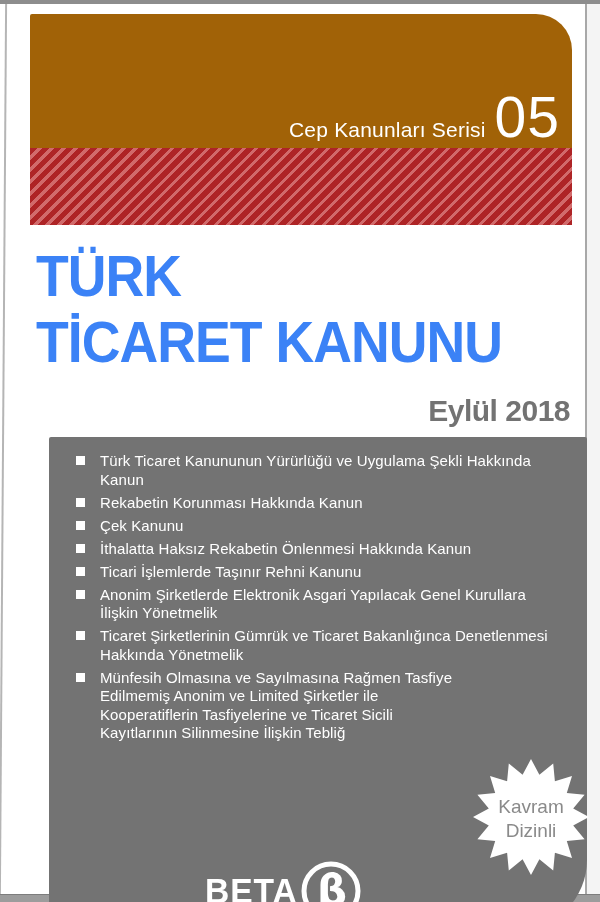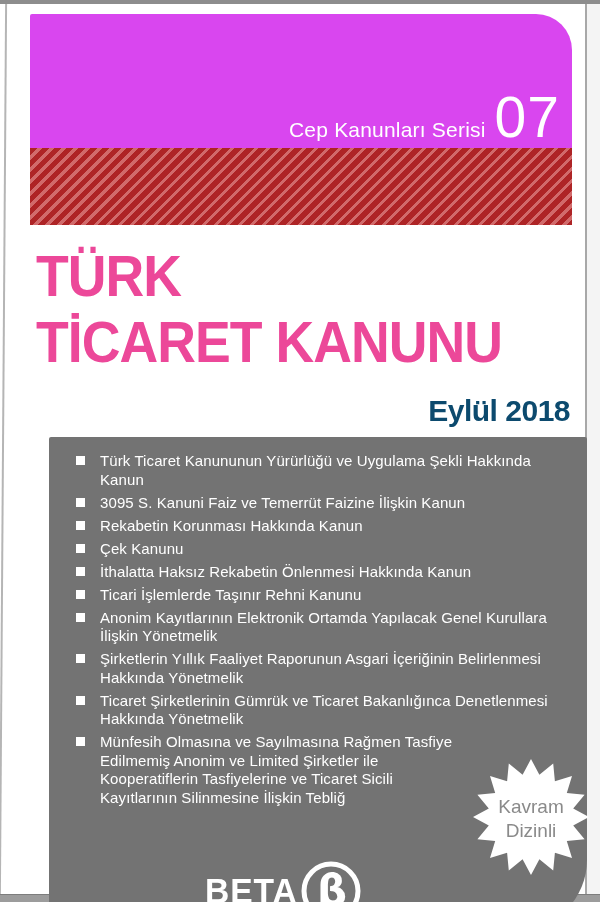--- a/index.html
+++ b/index.html
@@ -12,46 +12,46 @@
   
   .edge-top{position:absolute;left:0;top:0;width:600px;height:4px;background:#8d8d8d;}
   .edge-bottom{position:absolute;left:0;bottom:0;width:600px;height:7px;background:#9c9c9c;border-top:1px solid #7d7d7d;}
   .edge-left{position:absolute;left:2px;top:4px;bottom:8px;width:2px;background:#b5b5b5;transform:rotate(.4deg);}
   .edge-right{position:absolute;left:585px;top:4px;bottom:8px;width:2px;background:#a8a8a8;}
   .edge-right-fill{position:absolute;left:587px;top:4px;bottom:8px;width:13px;background:#f4f4f4;}
 
   
   .header-band{
     position:absolute;left:30px;top:14px;width:542px;height:134px;
-    background:#d946ef;border-radius:2px 36px 0 0;
+    background:#a16207;border-radius:2px 36px 0 0;
   }
   .series-row{
     position:absolute;right:12px;bottom:2px;
     display:flex;align-items:baseline;gap:9px;color:#ffffff;
   }
   .series-label{font-size:21px;font-weight:400;letter-spacing:.2px;}
   .series-number{font-size:57px;font-weight:400;line-height:1;letter-spacing:1px;}
 
   
   .stripe-band{
     position:absolute;left:30px;top:148px;width:542px;height:77px;
     background:repeating-linear-gradient(135deg,
       #ae2426 0px,#ae2426 5.5px,
       #d16a6b 5.5px,#d16a6b 8.5px);
   }
 
   
-  .title-block{position:absolute;left:36px;top:243px;color:#ec4899;}
+  .title-block{position:absolute;left:36px;top:243px;color:#3b82f6;}
   .title-line{
     font-size:57px;font-weight:700;line-height:66px;letter-spacing:-1px;
     transform:scaleX(.94);transform-origin:left center;white-space:nowrap;
   }
   .edition-date{
     position:absolute;right:30px;top:394px;
-    font-size:30px;font-weight:700;color:#0c4a6e;letter-spacing:-.5px;
+    font-size:30px;font-weight:700;color:#737373;letter-spacing:-.5px;
   }
 
   
   .contents-box{
     position:absolute;left:49px;top:437px;width:538px;height:493px;
     background:#737373;border-radius:2px 2px 70px 26px;
   }
   ul.contents-list{
     list-style:none;margin:0;padding:0;
     position:absolute;left:26px;top:15px;width:488px;
@@ -93,21 +93,21 @@
 
 <div class="edge-top"></div>
 <div class="edge-left"></div>
 <div class="edge-right-fill"></div>
 <div class="edge-right"></div>
 <div class="edge-bottom"></div>
 
 <div class="header-band">
   <div class="series-row">
     <span class="series-label">Cep Kanunları Serisi</span>
-    <span class="series-number">07</span>
+    <span class="series-number">05</span>
   </div>
 </div>
 
 <div class="stripe-band"></div>
 
 <div class="title-block">
   <div class="title-line">TÜRK</div>
   <div class="title-line">TİCARET KANUNU</div>
 </div>
 <div class="edition-date">Eylül 2018</div>
@@ -115,21 +115,20 @@
 <div class="contents-box">
 
   <ul class="contents-list">
     <li>
       <span class="bullet"></span>
       <span class="li-text">Türk Ticaret Kanununun Yürürlüğü ve Uygulama Şekli Hakkında Kanun</span>
     </li>
 
     <li>
       <span class="bullet"></span>
-      <span class="li-text">3095 S. Kanuni Faiz ve Temerrüt Faizine İlişkin Kanun</span>
     </li>
 
     <li>
       <span class="bullet"></span>
       <span class="li-text">Rekabetin Korunması Hakkında Kanun</span>
     </li>
 
     <li>
       <span class="bullet"></span>
       <span class="li-text">Çek Kanunu</span>
@@ -142,27 +141,23 @@
       <span class="li-text">İthalatta Haksız Rekabetin Önlenmesi Hakkında Kanun</span>
     </li>
 
     <li>
       <span class="bullet"></span>
       <span class="li-text">Ticari İşlemlerde Taşınır Rehni Kanunu</span>
     </li>
 
     <li>
       <span class="bullet"></span>
-      <span class="li-text">Anonim Kayıtlarının Elektronik Ortamda Yapılacak Genel Kurullara İlişkin Yönetmelik</span>
+      <span class="li-text">Anonim Şirketlerde Elektronik Asgari Yapılacak Genel Kurullara İlişkin Yönetmelik</span>
     </li>
 
-    <li>
-      <span class="bullet"></span>
-      <span class="li-text">Şirketlerin Yıllık Faaliyet Raporunun Asgari İçeriğinin Belirlenmesi Hakkında Yönetmelik</span>
-    </li>
 
     <li>
       <span class="bullet"></span>
       <span class="li-text">Ticaret Şirketlerinin Gümrük ve Ticaret Bakanlığınca Denetlenmesi Hakkında Yönetmelik</span>
     </li>
 
     <li class="narrow">
       <span class="bullet"></span>
       <span class="li-text">Münfesih Olmasına ve Sayılmasına Rağmen Tasfiye Edilmemiş Anonim ve Limited Şirketler ile Kooperatiflerin Tasfiyelerine ve Ticaret Sicili Kayıtlarının Silinmesine İlişkin Tebliğ</span>
     </li>

